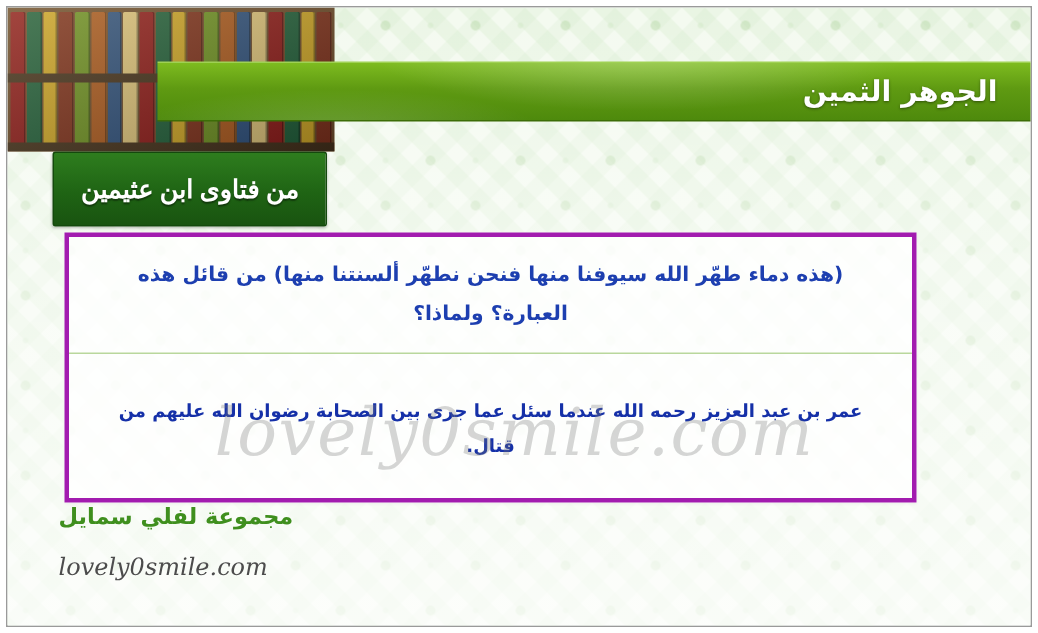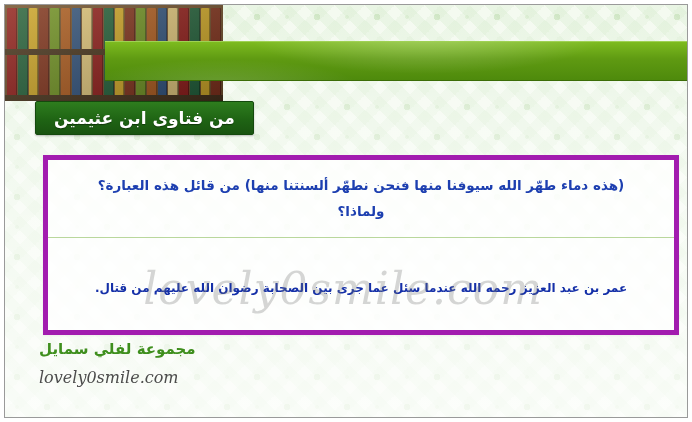--- a/index.html
+++ b/index.html
@@ -124,45 +124,46 @@
     text-shadow: 0 1px 2px rgba(0,0,0,0.45);
     white-space: nowrap;
   }
 
   
   .subtitle-tab {
     position: absolute;
     left: 30px;
     top: 96px;
     height: 32px;
-    padding: 0 18px;
+    padding: 8px 18px;
     display: flex;
     align-items: center;
     background: linear-gradient(to bottom, #2e7d1e 0%, #1f6414 55%, #195410 100%);
     border: 1px solid #14490d;
     border-radius: 2px;
     box-shadow: 0 1px 2px rgba(0,0,0,0.25);
+    font-family: Liberation Serif, serif;
   }
   .subtitle-tab .subtitle-text {
     color: #ffffff;
     font-size: 17px;
     font-weight: bold;
     white-space: nowrap;
     text-shadow: 0 1px 1px rgba(0,0,0,0.4);
   }
 
   
   .content-card {
     position: absolute;
     left: 38px;
     top: 150px;
-    width: 636px;
+    width: 568px;
     height: 180px;
     box-sizing: border-box;
-    border: 5px solid #a21caf;
+    border: 3px solid #a21caf;
     background: rgba(255,255,255,0.80);
     box-shadow: 0 1px 2px rgba(0,0,0,0.05);
   }
   .qa-row {
     box-sizing: border-box;
     padding: 16px 26px;
     text-align: center;
     direction: rtl;
   }
   .qa-row.question {
@@ -211,21 +212,21 @@
     position: absolute;
     left: 34px;
     bottom: 30px;
     direction: rtl;
     text-align: right;
   }
   .footer .brand-ar {
     color: #3f8f1e;
     font-size: 15px;
     font-weight: bold;
-    margin-bottom: 10px;
+    margin-bottom: 15px;
     white-space: nowrap;
   }
   .footer .brand-en {
     color: #4c4c4c;
     font-family: "DejaVu Serif", serif;
     font-style: italic;
     font-size: 16px;
     direction: ltr;
     text-align: left;
     white-space: nowrap;
@@ -263,20 +264,21 @@
         <div class="book" style="background:#1f5d3a"></div>
         <div class="book" style="background:#8b1a1a"></div>
       </div>
       <div class="shelf-board b1"></div>
       <div class="shelf-board b2"></div>
       <div class="glow"></div>
     </div>
 
     <div class="title-bar">
       <div class="swoosh"></div>
+      <div class="title-text">الجوهر الثمين</div>
     </div>
 
     <div class="subtitle-tab">
       <div class="subtitle-text">من فتاوى ابن عثيمين</div>
     </div>
 
     <div class="content-card">
       <div class="qa-row question">
         <div class="qa-text question-text">(هذه دماء طهّر الله سيوفنا منها فنحن نطهّر ألسنتنا منها) من قائل هذه العبارة؟ ولماذا؟</div>
       </div>

